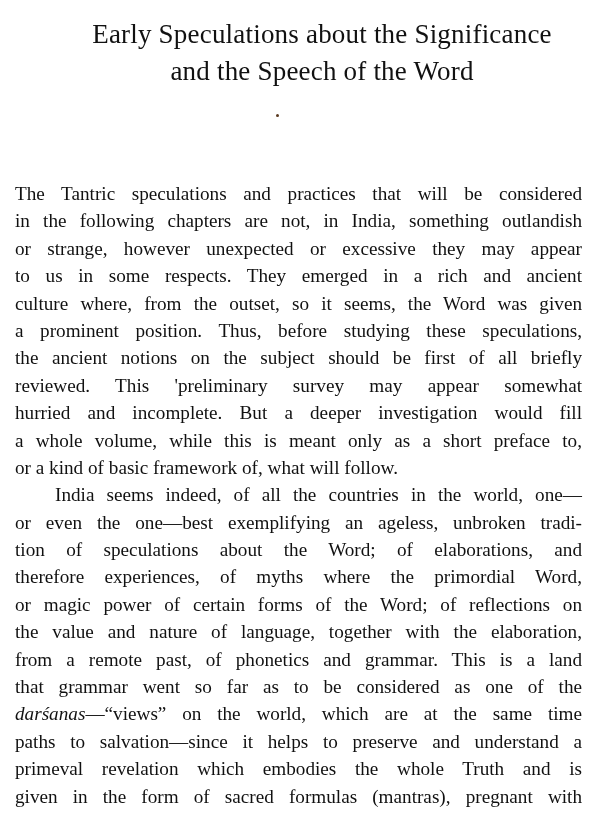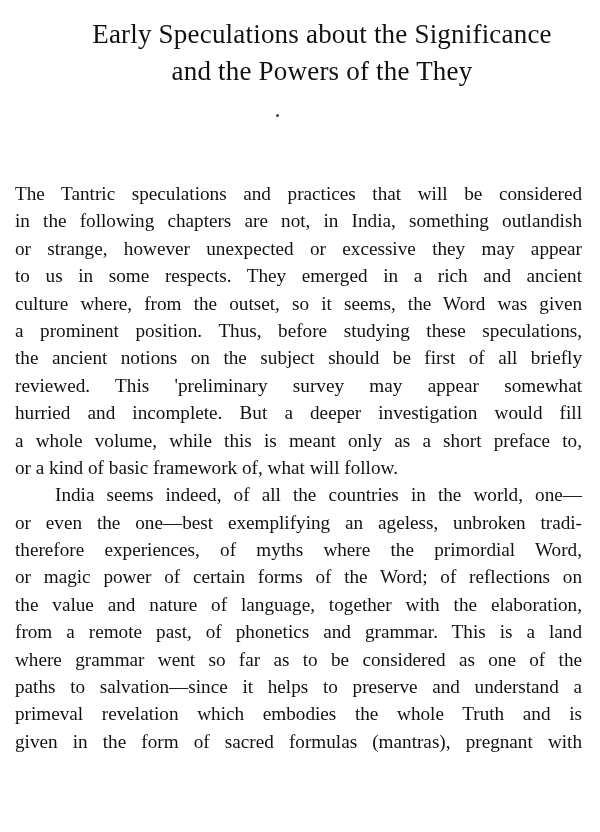--- a/index.html
+++ b/index.html
@@ -16,21 +16,21 @@
     .line.last { text-align-last: left; }
     .line.indent { padding-left: 40px; }
     em { font-style: italic; }
   </style>
 </head>
 <body>
 
 <div>
   <div class="title">
     <div>Early Speculations about the Significance</div>
-    <div>and the Powers of the They</div>
+    <div>and the Speech of the Word</div>
   </div>
 
   <div class="dot"></div>
 
   <div class="body">
     <div>
       <div class="line">The Tantric speculations and practices that will be considered</div>
       <div class="line">in the following chapters are not, in India, something outlandish</div>
       <div class="line">or strange, however unexpected or excessive they may appear</div>
       <div class="line">to us in some respects.  They emerged in a rich and ancient</div>
@@ -39,24 +39,26 @@
       <div class="line">the ancient notions on the subject should be first of all briefly</div>
       <div class="line">reviewed.  This 'preliminary survey may appear somewhat</div>
       <div class="line">hurried and incomplete.  But a deeper investigation would fill</div>
       <div class="line">a whole volume, while this is meant only as a short preface to,</div>
       <div class="line last">or a kind of basic framework of, what will follow.</div>
     </div>
 
     <div>
       <div class="line indent">India seems indeed, of all the countries in the world, one—</div>
       <div class="line">or even the one—best exemplifying an ageless, unbroken tradi-</div>
+      <div class="line">tion of speculations about the Word; of elaborations, and</div>
       <div class="line">therefore experiences, of myths where the primordial Word,</div>
       <div class="line">or magic power of certain forms of the Word; of reflections on</div>
       <div class="line">the value and nature of language, together with the elaboration,</div>
       <div class="line">from a remote past, of phonetics and grammar.  This is a land</div>
-      <div class="line">where grammar went so far as to be considered as one of the</div>
+      <div class="line">that grammar went so far as to be considered as one of the</div>
+      <div class="line"><em>darśanas</em><span>—“views” on the world, which are at the same time</span></div>
       <div class="line">paths to salvation—since it helps to preserve and understand a</div>
       <div class="line">primeval revelation which embodies the whole Truth and is</div>
       <div class="line">given in the form of sacred formulas (mantras), pregnant with</div>
 
     </div>
   </div>
 </div>
 
 </body></html>

